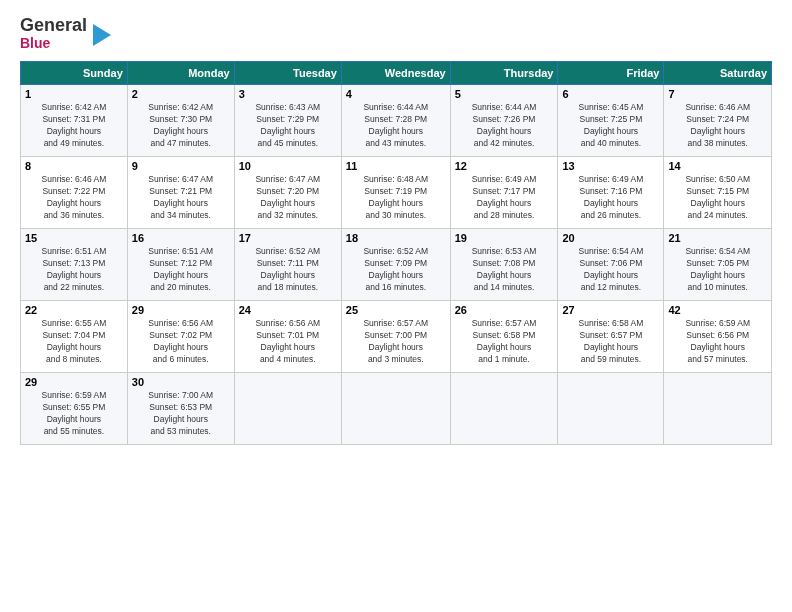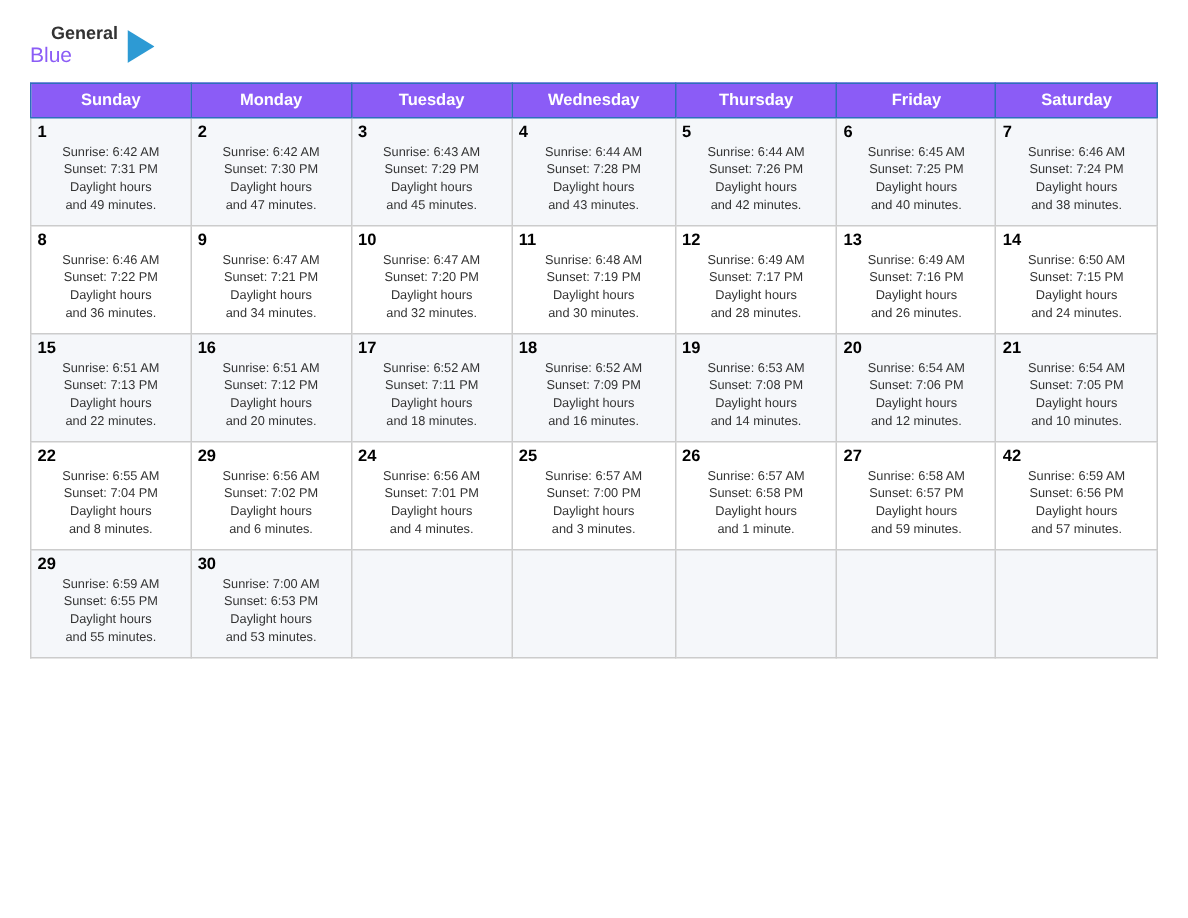--- a/index.html
+++ b/index.html
@@ -37,26 +37,26 @@
     .location {
       font-size: 14px;
       color: #555;
     }
     table {
       width: 100%;
       border-collapse: collapse;
       font-size: 9.5px;
     }
     thead th {
-      background-color: #8b5cf6;
+      background-color: #0f766e;
       color: #fff;
       font-size: 11px;
       font-weight: bold;
       padding: 5px 4px;
-      text-align: center;
+      text-align: right;
       border: 1px solid #2d6fbb;
     }
     tbody td {
       border: 1px solid #ccc;
       vertical-align: top;
       padding: 3px 4px;
       width: 113px;
       min-height: 72px;
       height: 72px;
     }
@@ -79,22 +79,22 @@
       text-align: center;
     }
   </style>
 </head>
 <body>
 
 <div class="container">
   <div class="header">
     <div class="logo">
   <div style="display:flex;flex-direction:column;line-height:1.1">
-    <span style="font-size:12px;font-weight:bold;color:#333;margin-left:14px;">General</span>
-    <span style="font-size:14px;font-weight:normal;color:#8b5cf6;">Blue</span>
+    <span style="font-size:18px;font-weight:bold;color:#333;">General</span>
+    <span style="font-size:14px;font-weight:bold;color:#be185d;">Blue</span>
   </div>
   <svg width="18" height="22" viewBox="0 0 18 22" style="margin-left:2px;margin-top:2px">
     <polygon points="0,0 18,11 0,22" fill="#2d9ad4"></polygon>
   </svg>
 </div>
     <div class="title-block">
       <div class="month-title"></div>
       <div class="location"></div>
     </div>
   </div>

